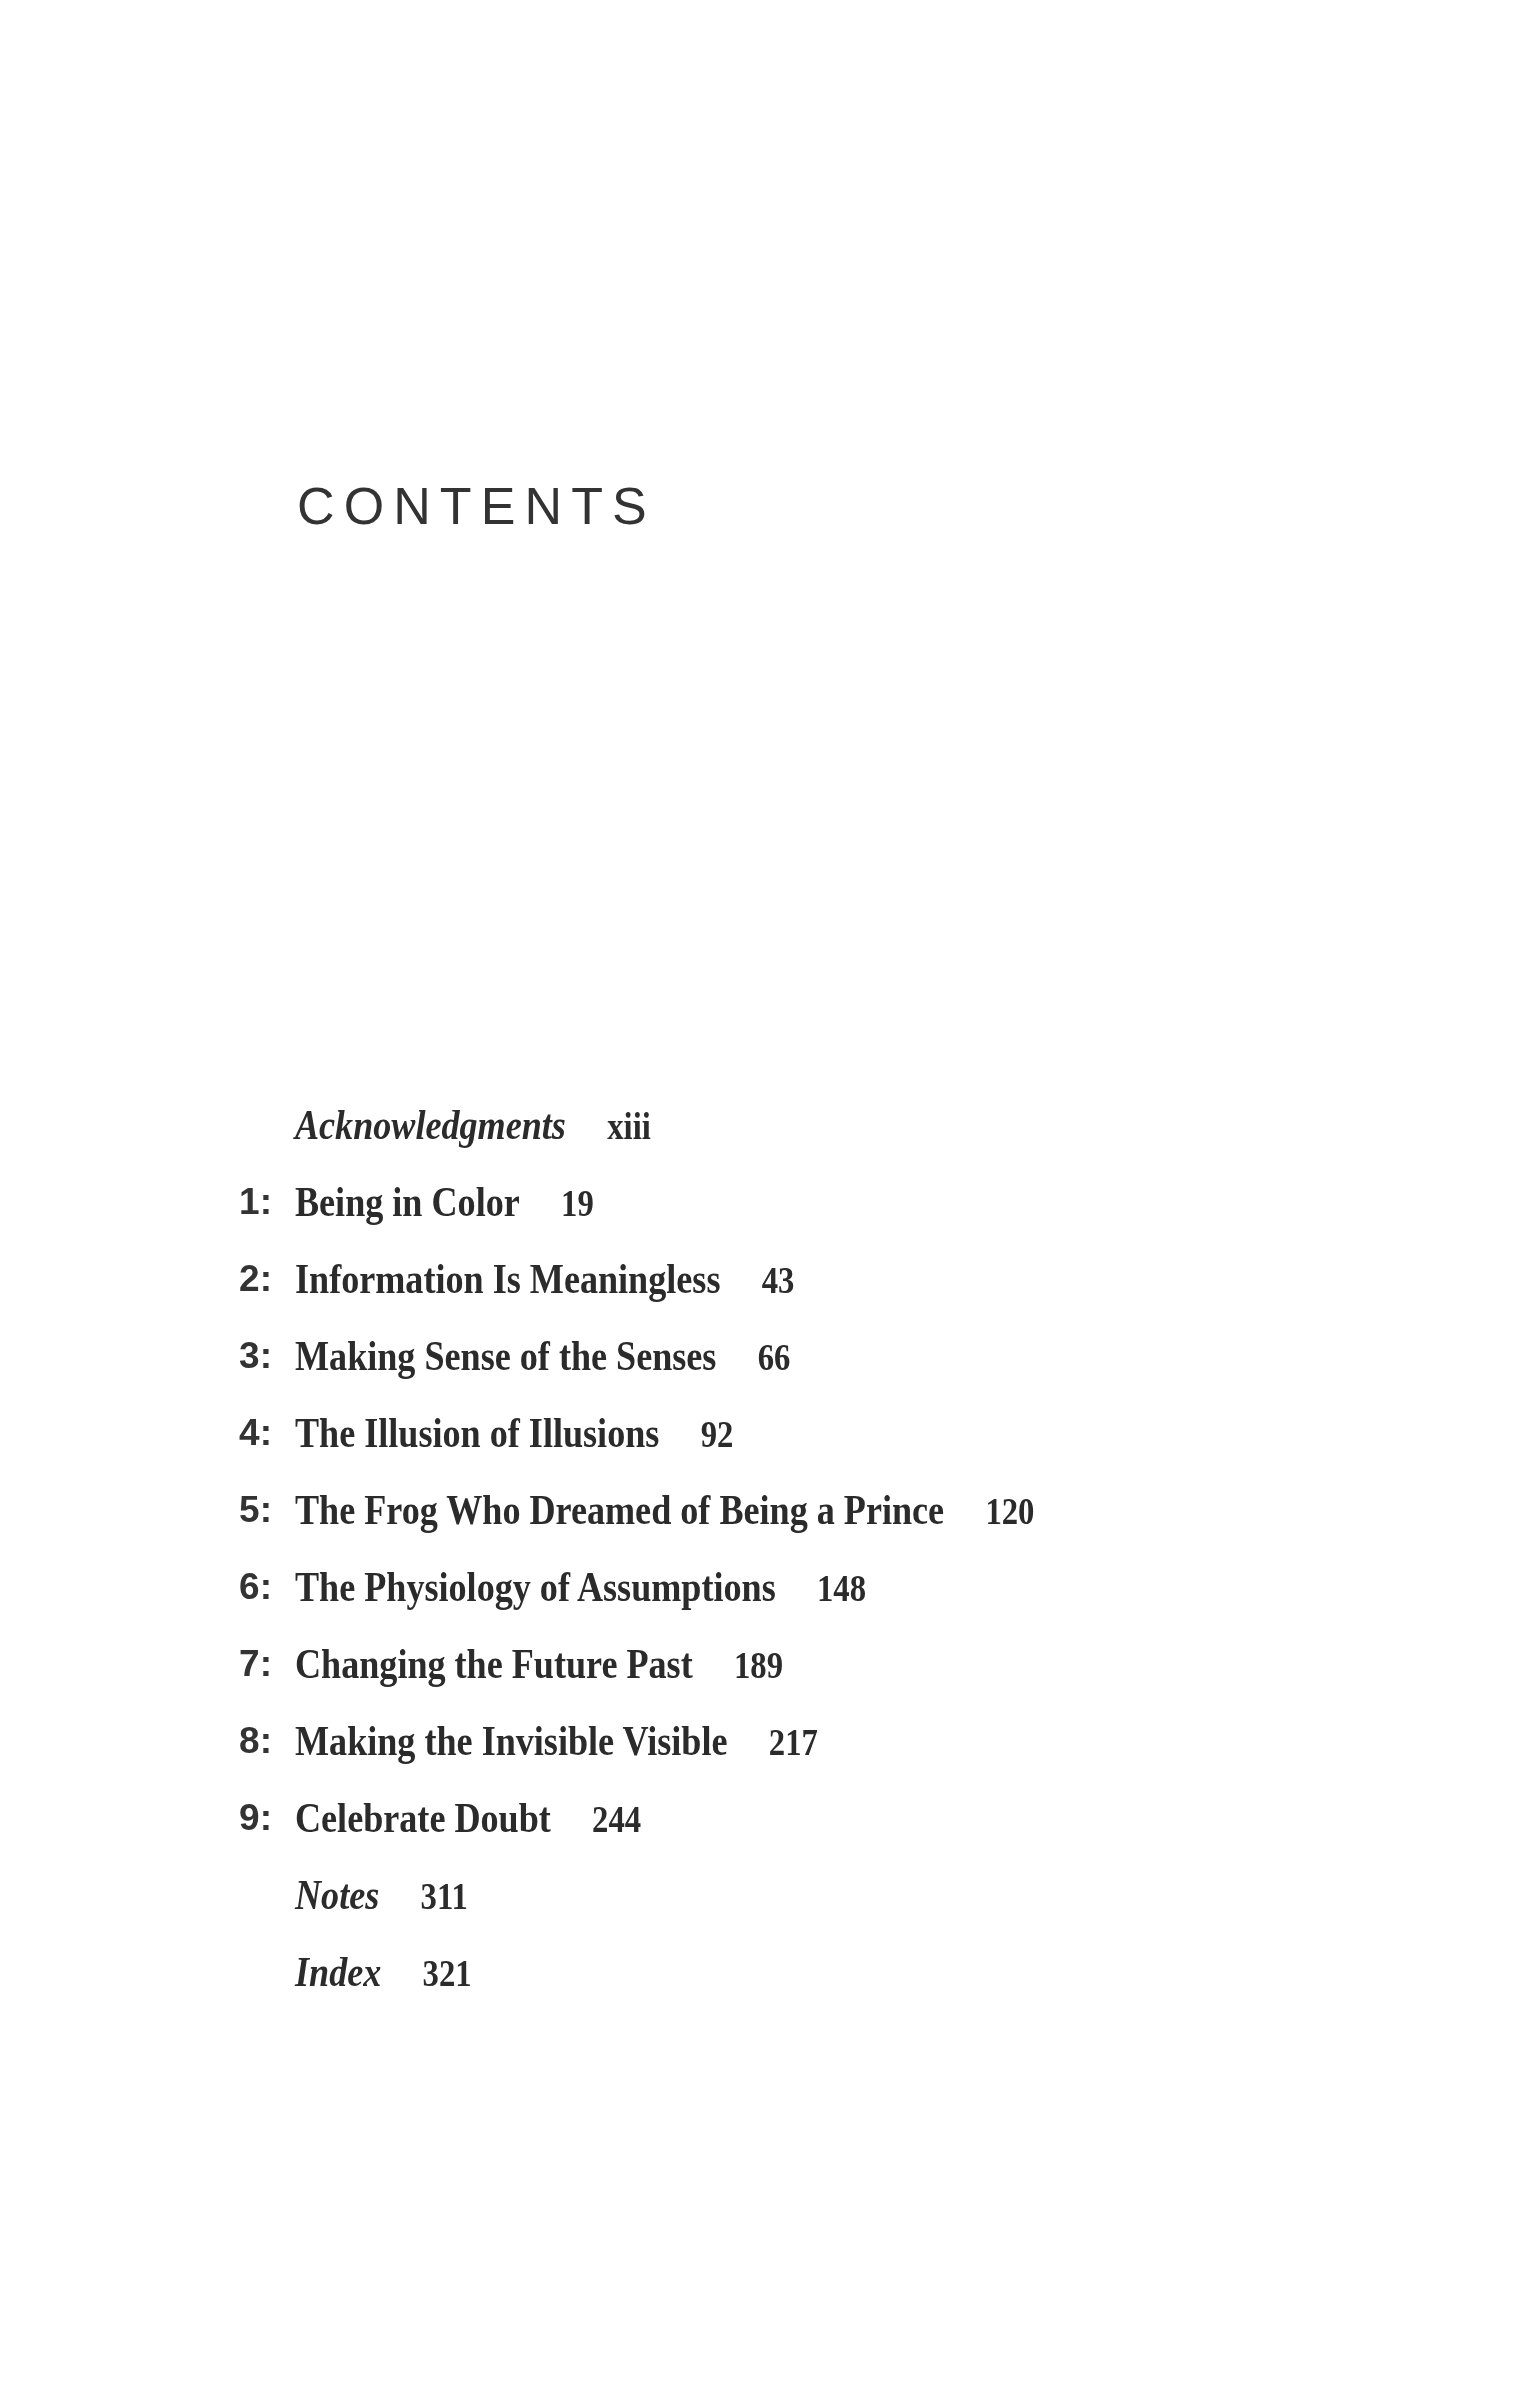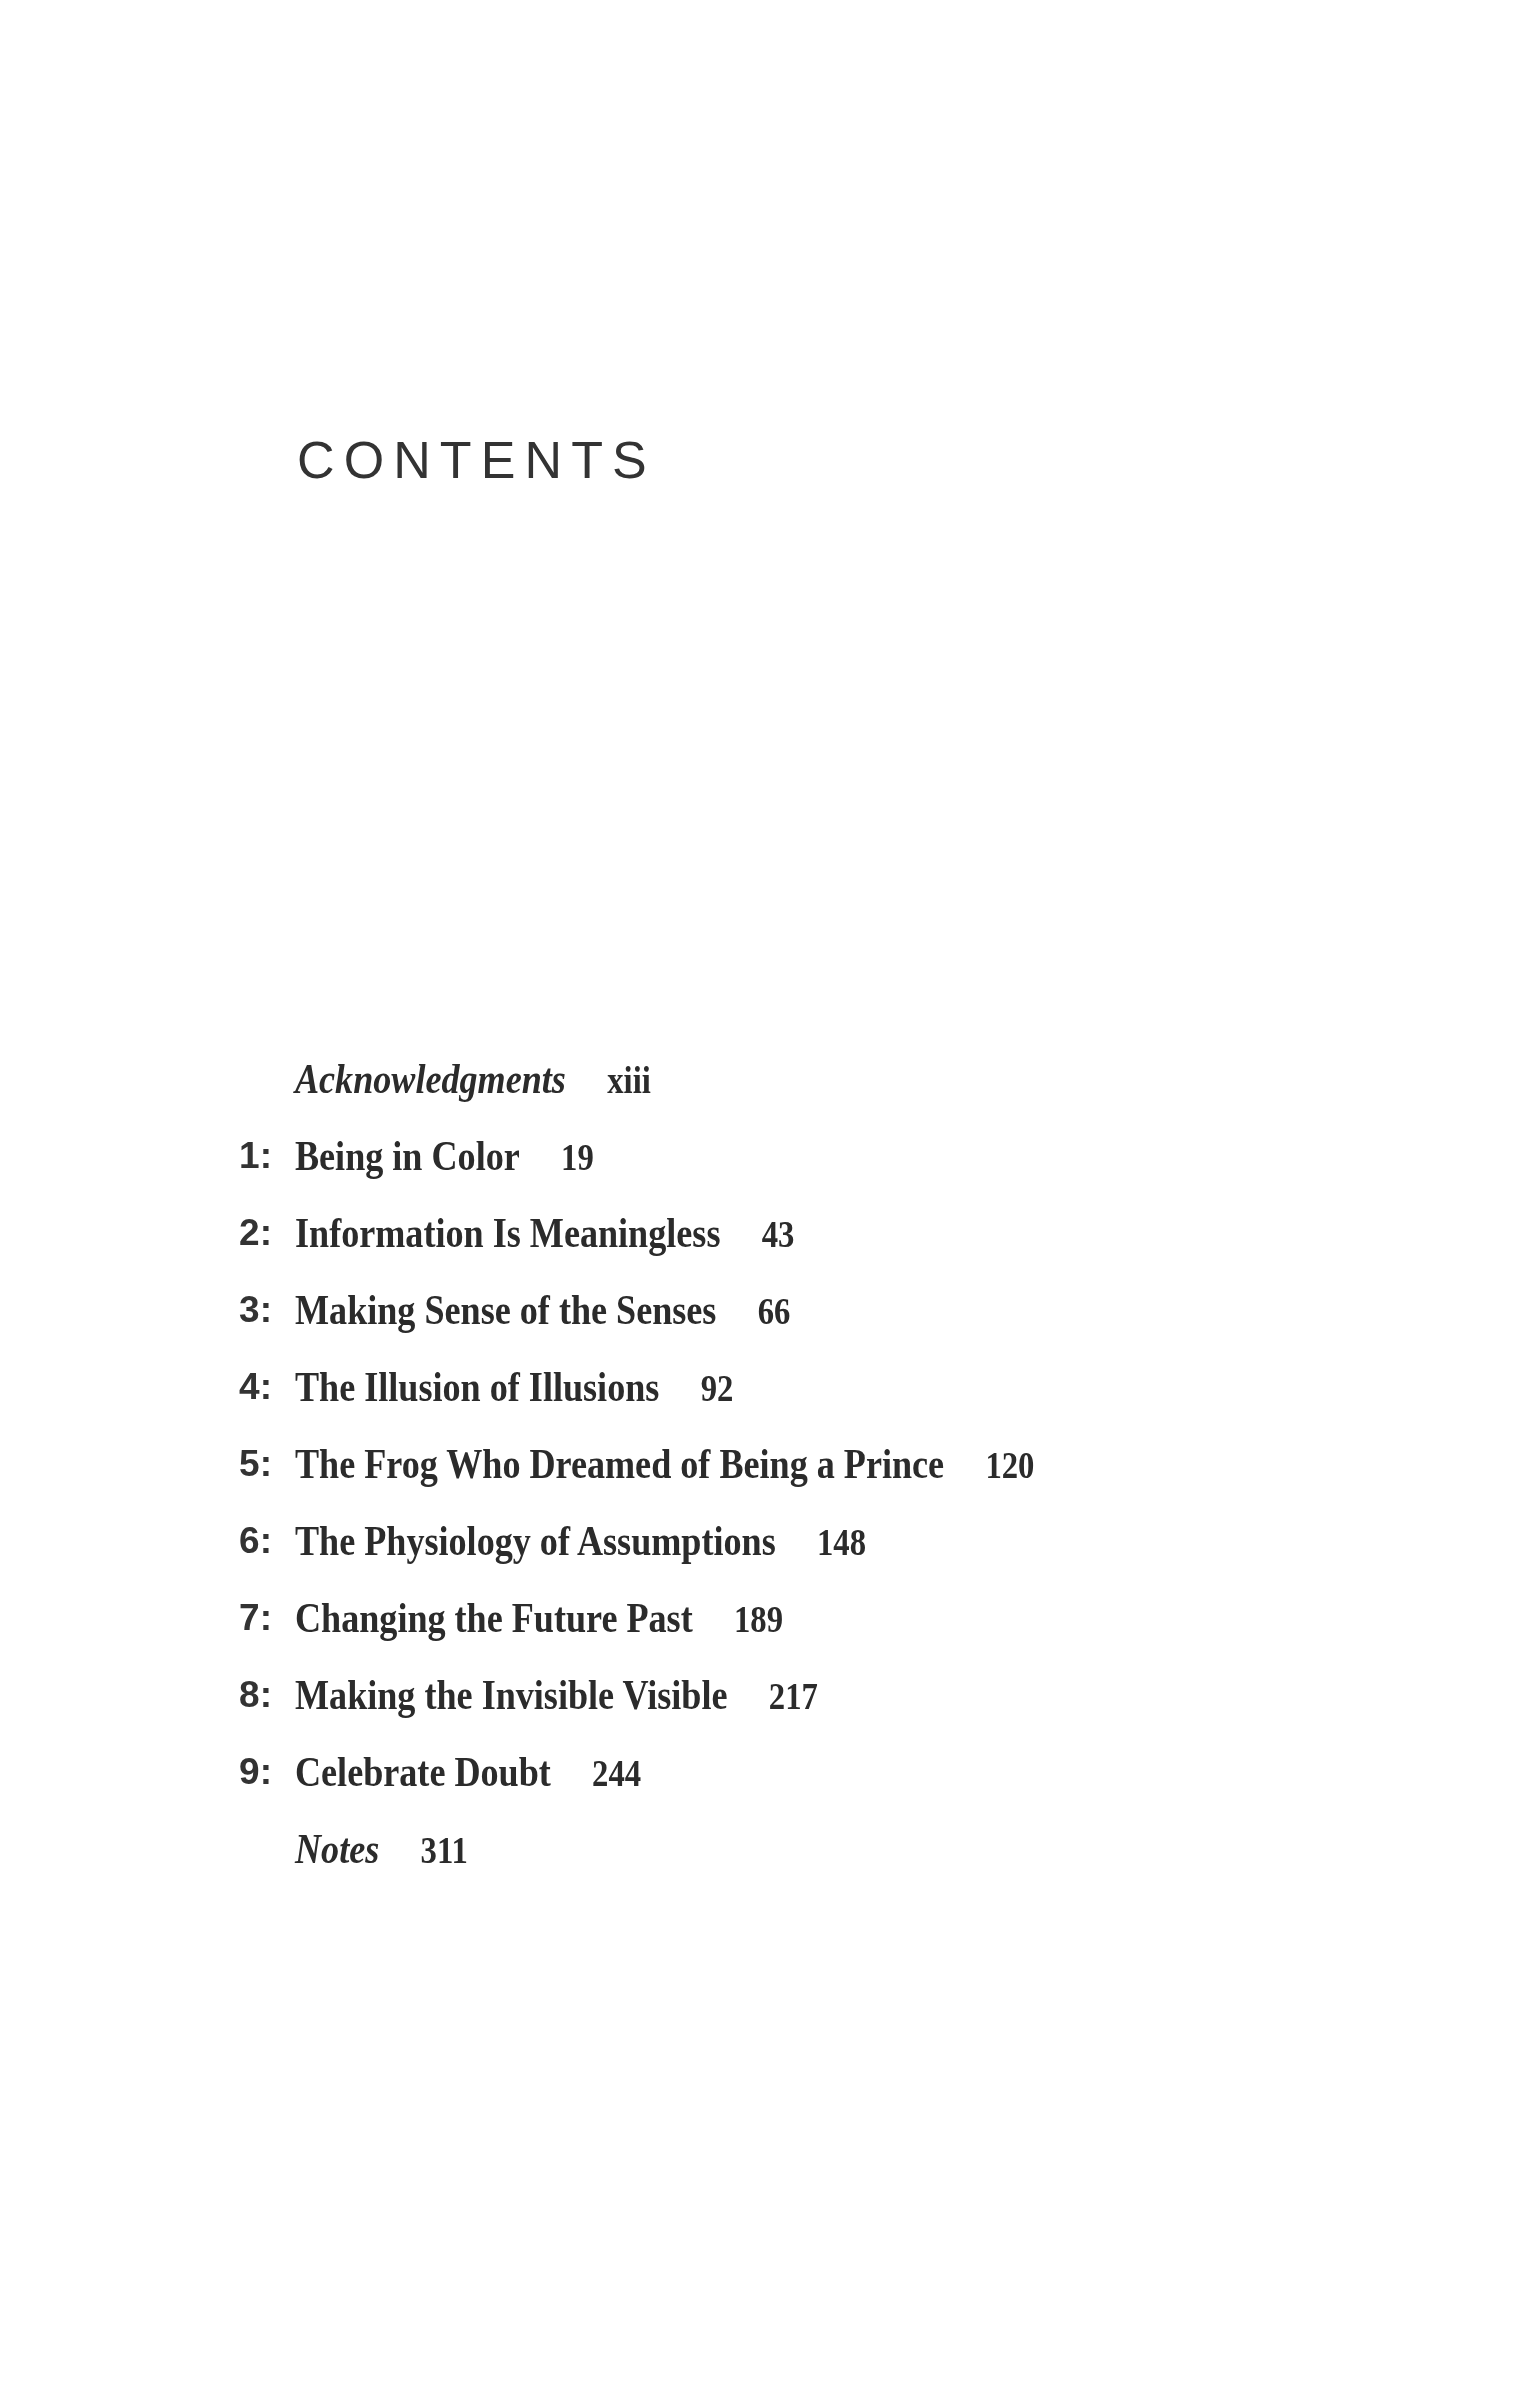--- a/index.html
+++ b/index.html
@@ -2,21 +2,21 @@
 <html style="font-size:14.6px"><head>
 <meta charset="utf-8">
 <style>
   html, body { margin: 0; padding: 0; }
   body {
     width: 1531px; height: 2401px;
     background: #ffffff;
     position: relative; overflow: hidden;
     color: #2b2b2b;
   }
-  .page { position: absolute; inset: 0; }
+  .page { position: absolute; inset: 0; margin-top: 46px; }
   .heading {
     position: absolute;
     left: 297px; top: 430px;
     font-family: "Liberation Sans", sans-serif;
     font-size: 52px;
     letter-spacing: 9.1px;
     font-weight: normal;
     color: #333333;
     margin: 0;
   }
@@ -102,15 +102,19 @@
       <span class="toc-label"><span class="toc-line">Making the Invisible Visible</span><span class="gap"></span><span class="toc-page">217</span></span>
     </li>
     <li class="toc-row">
       <span class="toc-num">9:</span>
       <span class="toc-label"><span class="toc-line">Celebrate Doubt</span><span class="gap"></span><span class="toc-page">244</span></span>
     </li>
     <li class="toc-row">
       <span class="toc-num"></span>
       <span class="toc-label italic"><span class="toc-line">Notes</span><span class="gap"></span><span class="toc-page" style="font-style:normal">311</span></span>
     </li>
+    <li class="toc-row">
+      <span class="toc-num"></span>
+      <span class="toc-label italic"><span class="toc-line">Index</span><span class="gap"></span><span class="toc-page" style="font-style:normal">321</span></span>
+    </li>
   </ol>
 </div>
 
 
 </body></html>

